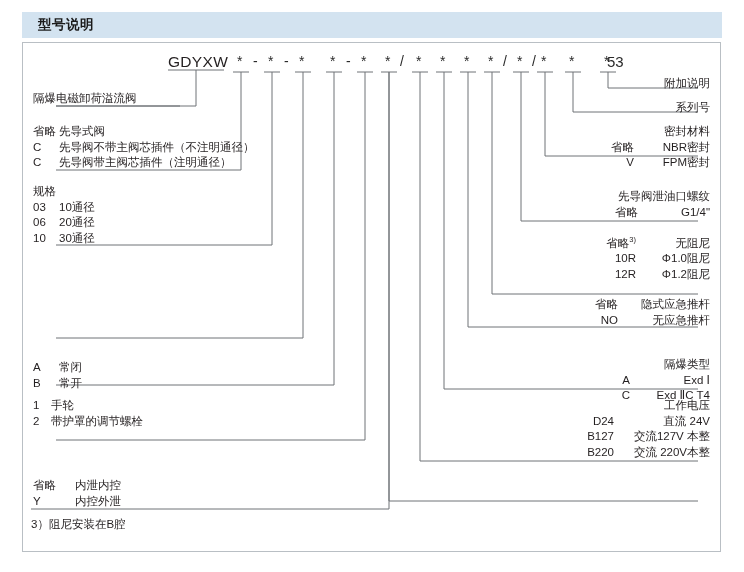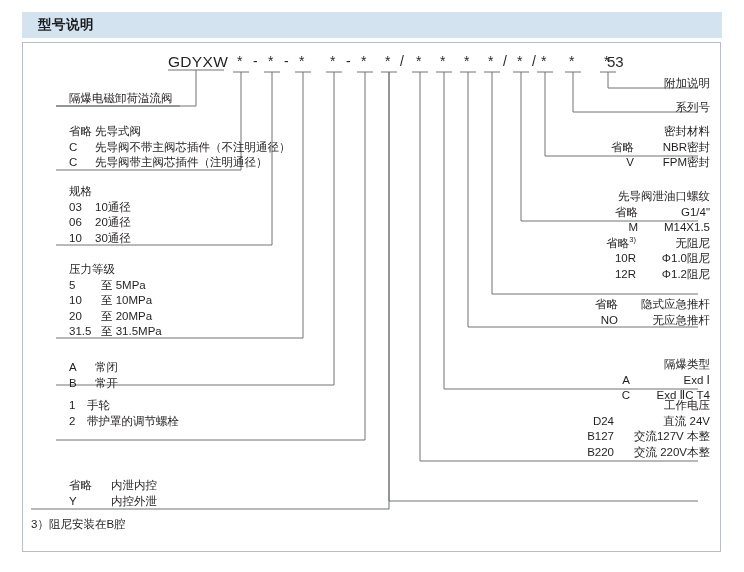--- a/index.html
+++ b/index.html
@@ -45,21 +45,21 @@
   }
   .code-row span{position:absolute;top:0;white-space:nowrap;}
   .code-prefix{
     left:168px;font-size:15.5px;letter-spacing:.3px;
   }
   .tok{font-size:14px;color:#2a2a2a;}
 
   
   .lbl{position:absolute;white-space:nowrap;font-size:11.5px;line-height:15.5px;color:#231f20;}
   .lbl.r{text-align:right;margin-left:24px;}
-  .row{display:block;white-space:nowrap;margin-left:36px;}
+  .row{display:block;white-space:nowrap;}
   .k{display:inline-block;}
   .sup{font-size:7.5px;vertical-align:super;}
 
   
   .lc .k{width:26px;}
 
   
   .rrow{display:block;text-align:right;}
   .rrow .kk{display:inline-block;text-align:right;}
   .rrow .vv{display:inline-block;text-align:right;}
@@ -166,27 +166,20 @@
     <span class="row"><span class="k">C</span><span>先导阀带主阀芯插件（注明通径）</span></span>
   </div>
 
   <div class="lbl lc" style="left:33px;top:184px">
     <span class="row"><span>规格</span></span>
     <span class="row"><span class="k">03</span><span>10通径</span></span>
     <span class="row"><span class="k">06</span><span>20通径</span></span>
     <span class="row"><span class="k">10</span><span>30通径</span></span>
   </div>
 
-  <div class="lbl" style="left:33px;top:262px">
-    <span class="row"><span>压力等级</span></span>
-    <span class="row"><span class="k" style="width:32px">5</span><span>至  5MPa</span></span>
-    <span class="row"><span class="k" style="width:32px">10</span><span>至 10MPa</span></span>
-    <span class="row"><span class="k" style="width:32px">20</span><span>至 20MPa</span></span>
-    <span class="row"><span class="k" style="width:32px">31.5</span><span>至 31.5MPa</span></span>
-  </div>
 
   <div class="lbl" style="left:33px;top:360px">
     <span class="row"><span class="k" style="width:26px">A</span><span>常闭</span></span>
     <span class="row"><span class="k" style="width:26px">B</span><span>常开</span></span>
   </div>
 
   <div class="lbl" style="left:33px;top:398px">
     <span class="row"><span class="k" style="width:18px">1</span><span>手轮</span></span>
     <span class="row"><span class="k" style="width:18px">2</span><span>带护罩的调节螺栓</span></span>
   </div>
@@ -208,21 +201,20 @@
 
   <div class="lbl r" style="right:34px;top:124px">
     <span class="rrow"><span class="vv">密封材料</span></span>
     <span class="rrow"><span class="kk" style="width:44px">省略</span><span class="vv" style="width:76px">NBR密封</span></span>
     <span class="rrow"><span class="kk" style="width:44px">V</span><span class="vv" style="width:76px">FPM密封</span></span>
   </div>
 
   <div class="lbl r" style="right:34px;top:189px">
     <span class="rrow"><span class="vv">先导阀泄油口螺纹</span></span>
     <span class="rrow"><span class="kk" style="width:44px">省略</span><span class="vv" style="width:72px">G1/4"</span></span>
-    <span class="rrow"><span class="kk" style="width:44px">M</span><span class="vv" style="width:72px">M14X1.5</span></span>
   </div>
 
   <div class="lbl r" style="right:34px;top:232px">
     <span class="rrow"><span class="kk" style="width:52px"><span>省略</span><span class="sup">3)</span></span><span class="vv" style="width:74px">无阻尼</span></span>
     <span class="rrow"><span class="kk" style="width:52px">10R</span><span class="vv" style="width:74px">Φ1.0阻尼</span></span>
     <span class="rrow"><span class="kk" style="width:52px">12R</span><span class="vv" style="width:74px">Φ1.2阻尼</span></span>
   </div>
 
   <div class="lbl r" style="right:34px;top:297px">
     <span class="rrow"><span class="kk" style="width:58px">省略</span><span class="vv" style="width:92px">隐式应急推杆</span></span>

